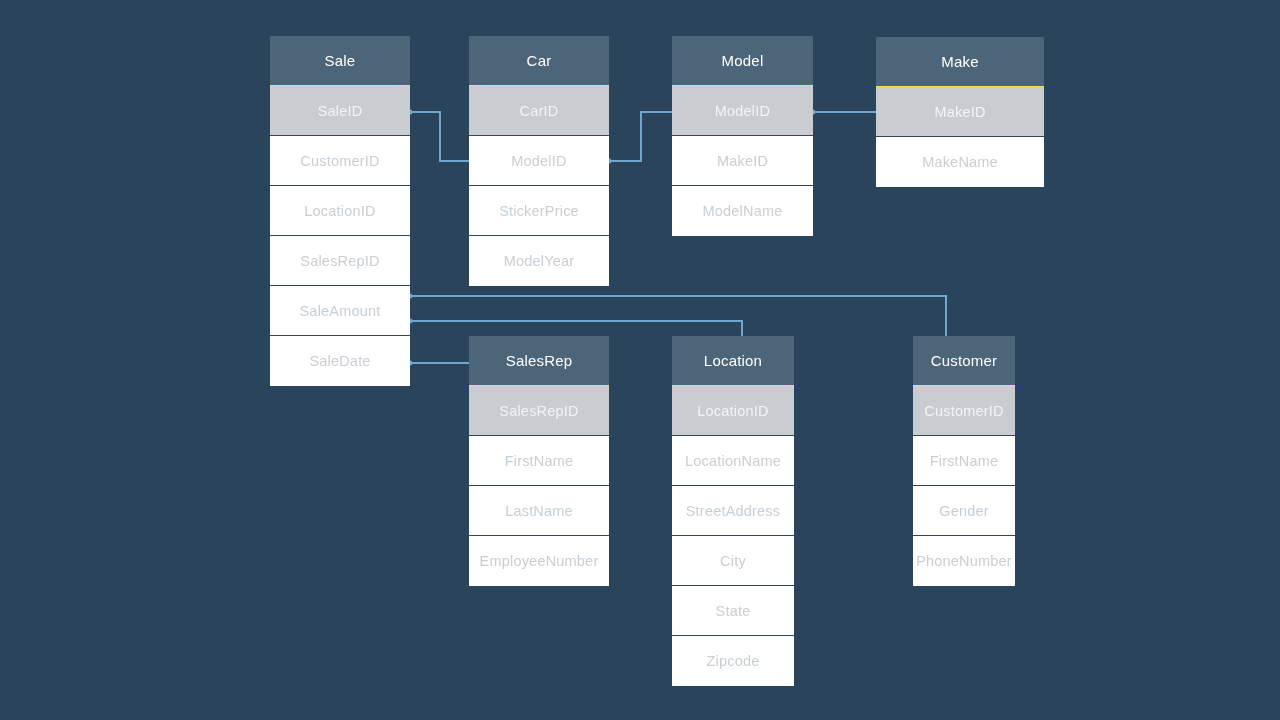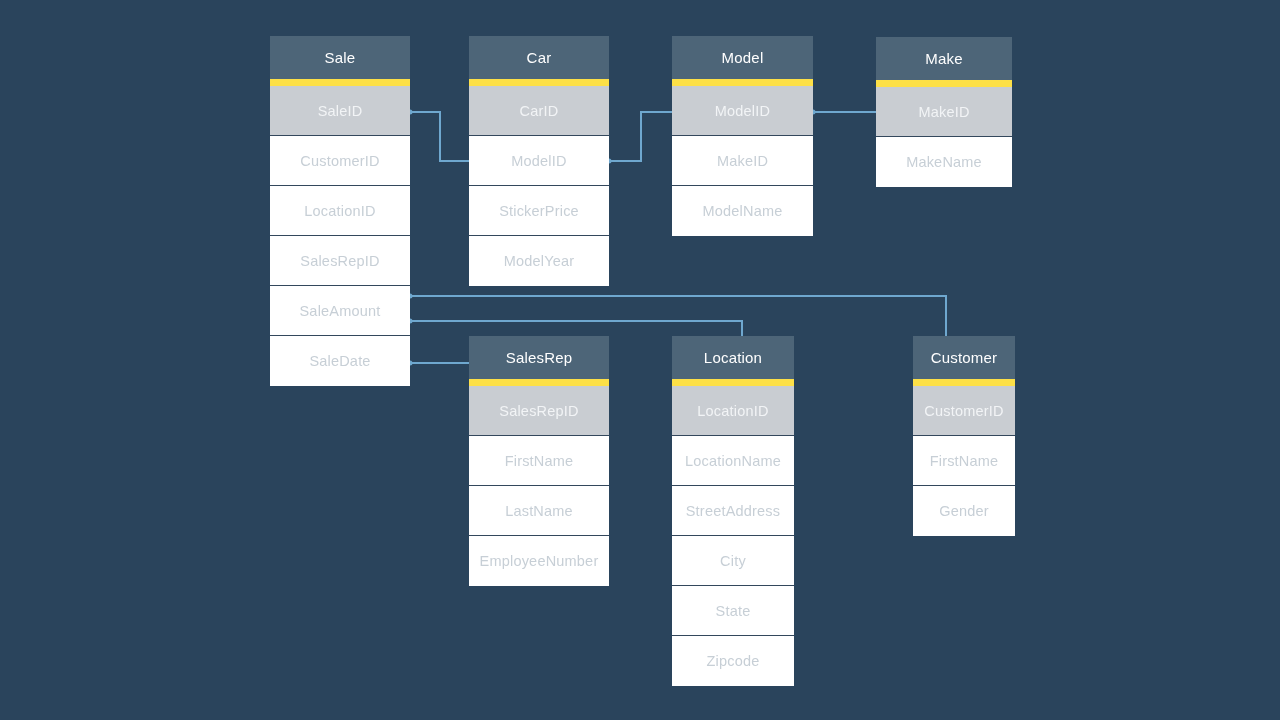--- a/index.html
+++ b/index.html
@@ -34,21 +34,21 @@
   .entity-header {
     box-sizing: border-box;
     height: 50px;
     background: #4d6578;
     color: #ffffff;
     font-size: 15px;
     display: flex;
     align-items: center;
     justify-content: center;
     letter-spacing: 0.2px;
-    border-bottom: 7px solid #fde047;
+    border-bottom: 1px solid #fde047;
   }
   .field {
     box-sizing: border-box;
     height: 50px;
     background: #ffffff;
     color: #c7cfd6;
     font-size: 14.5px;
     display: flex;
     align-items: center;
     justify-content: center;
@@ -100,21 +100,21 @@
         <div class="field">ModelID</div>
         <div class="field">StickerPrice</div>
         <div class="field">ModelYear</div>
       </div>
       <div class="entity" style="left: 672px; top: 36px; width: 141px;">
         <div class="entity-header">Model</div>
         <div class="field pk">ModelID</div>
         <div class="field">MakeID</div>
         <div class="field">ModelName</div>
       </div>
-      <div class="entity" style="left: 876px; top: 37px; width: 136px;">
+      <div class="entity" style="left: 876px; top: 37px; width: 168px;">
         <div class="entity-header">Make</div>
         <div class="field pk">MakeID</div>
         <div class="field">MakeName</div>
       </div>
       <div class="entity" style="left: 469px; top: 336px; width: 140px; border-radius: 6px;">
         <div class="entity-header">SalesRep</div>
         <div class="field pk">SalesRepID</div>
         <div class="field">FirstName</div>
         <div class="field">LastName</div>
         <div class="field">EmployeeNumber</div>
@@ -126,16 +126,17 @@
         <div class="field">StreetAddress</div>
         <div class="field">City</div>
         <div class="field">State</div>
         <div class="field">Zipcode</div>
       </div>
       <div class="entity" style="left: 876px; top: 336px; width: 139px; padding-left: 37px;">
         <div class="entity-header">Customer</div>
         <div class="field pk">CustomerID</div>
         <div class="field">FirstName</div>
         <div class="field">Gender</div>
+        <div class="field">PhoneNumber</div>
       </div>
     </div>
 
 </div>
 
 </body></html>

